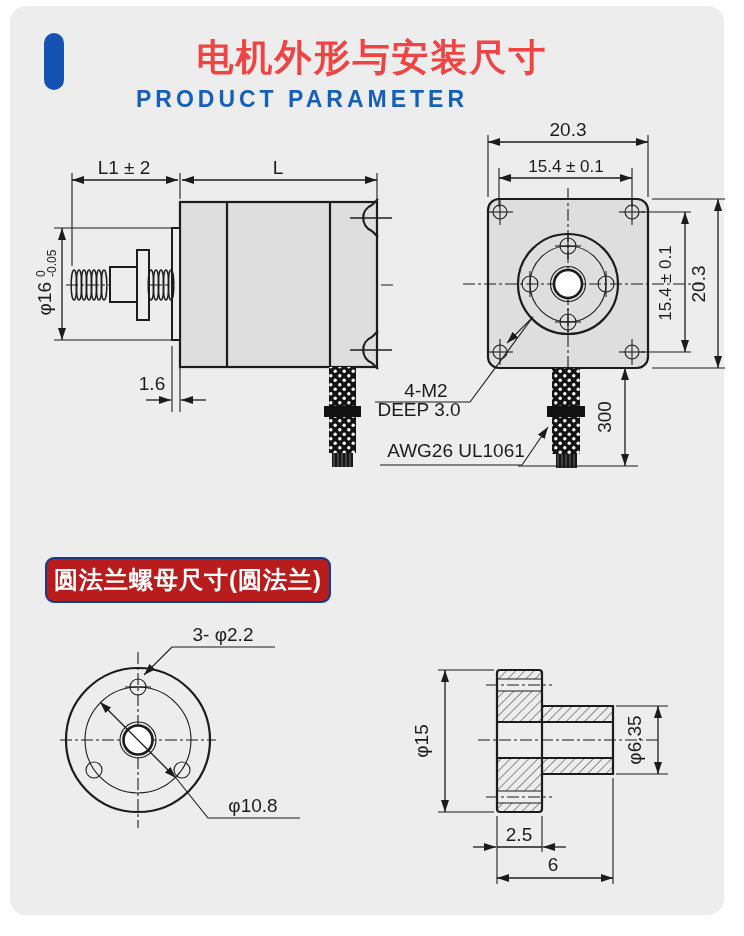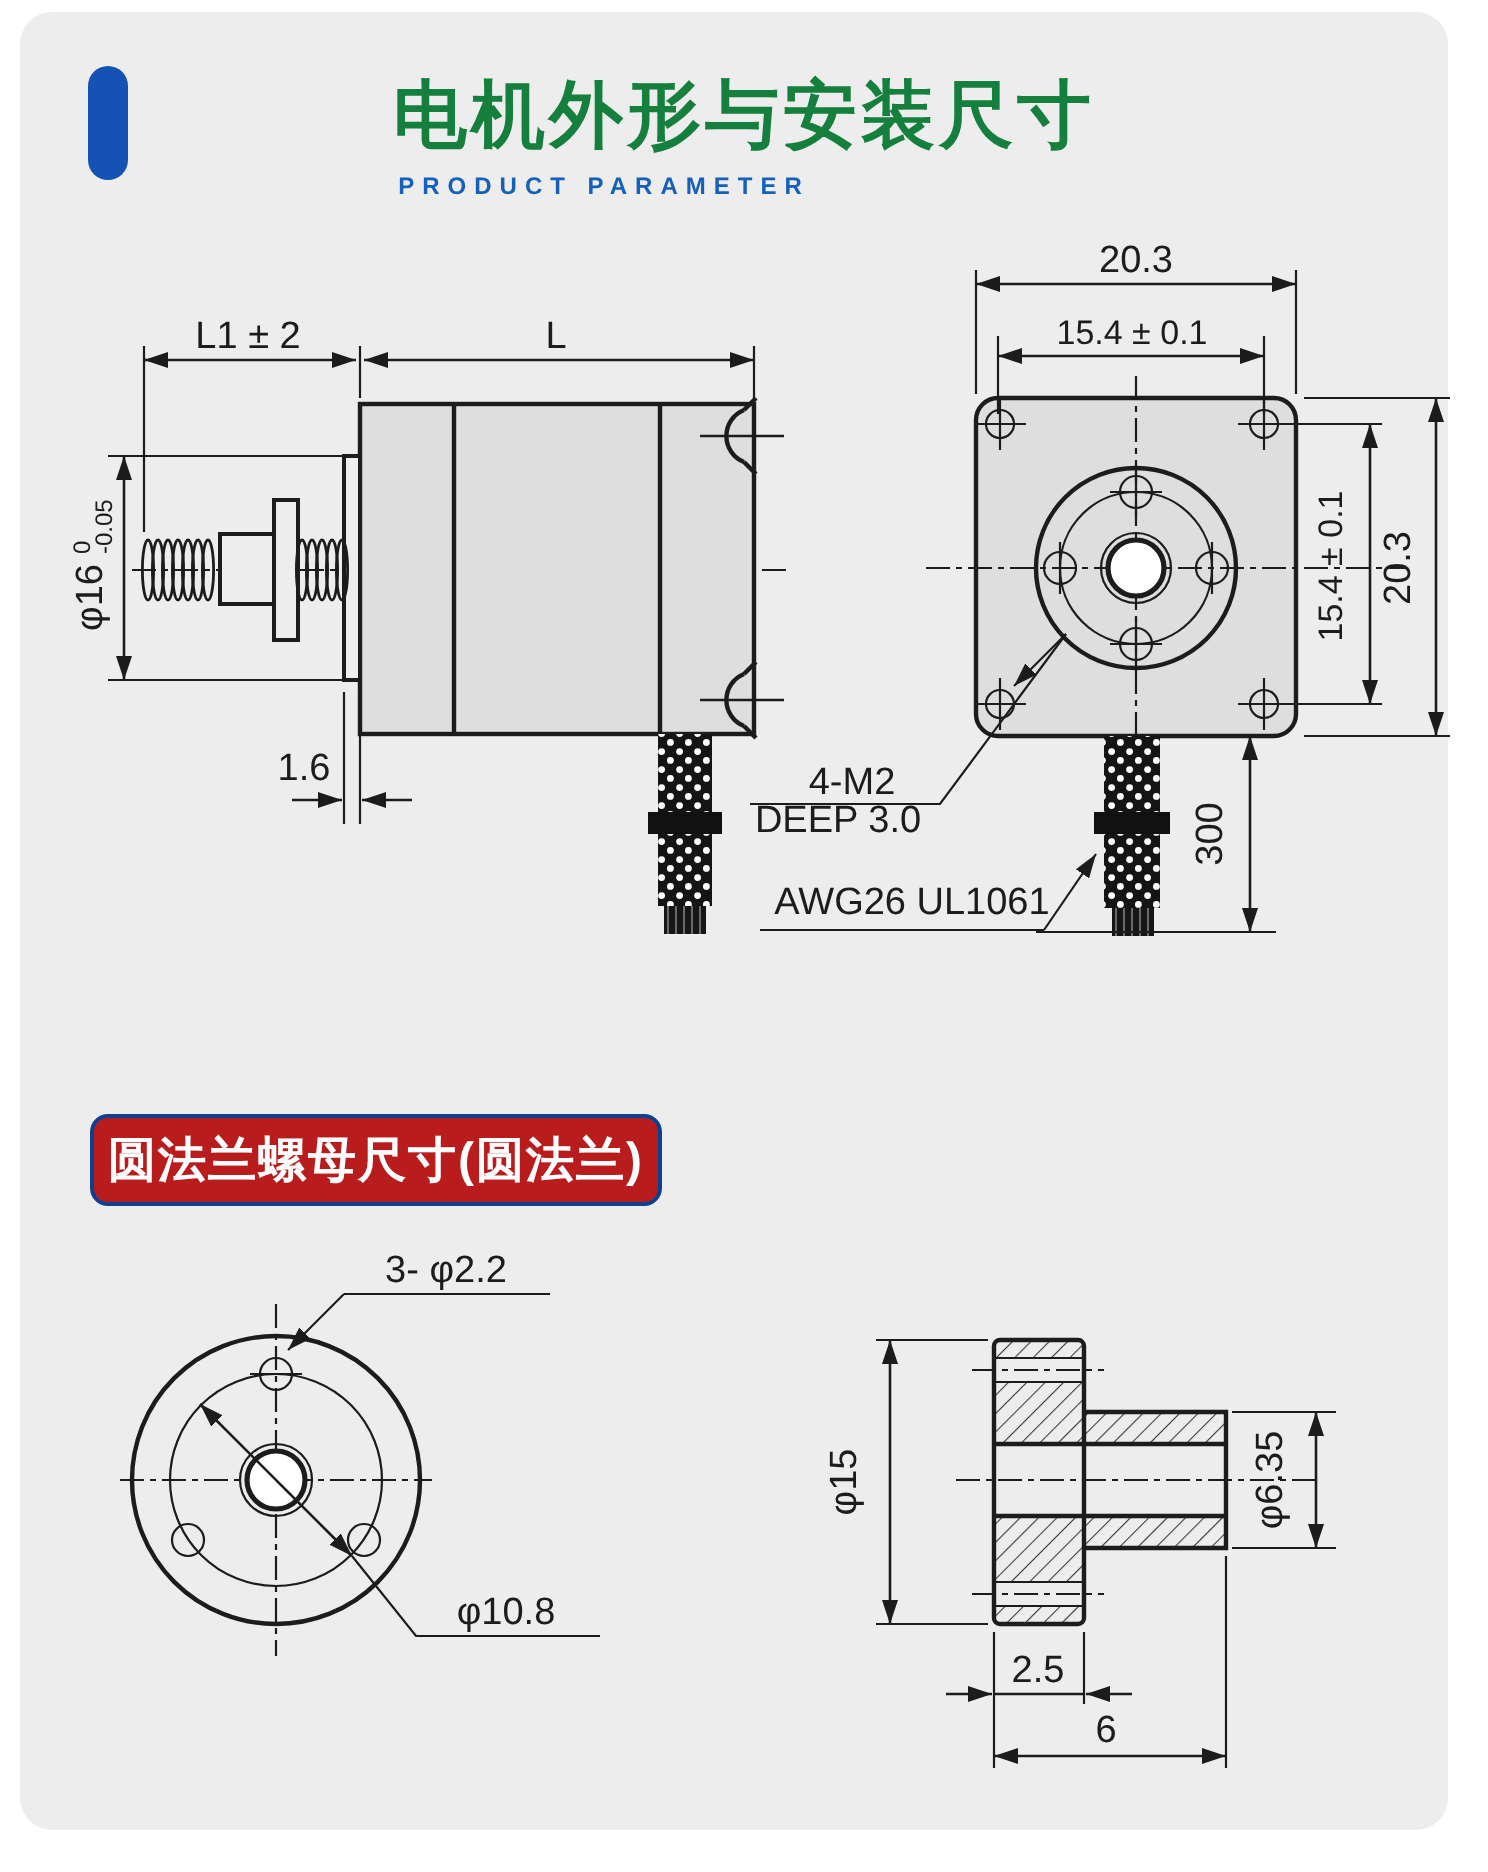--- a/index.html
+++ b/index.html
@@ -1,22 +1,22 @@
 <!DOCTYPE html>
 <html><head>
 <meta charset="utf-8">
 <style>
   html,body{margin:0;padding:0;background:#ffffff;}
   #stage{position:relative;width:744px;height:936px;background:#ffffff;overflow:hidden;
          font-family:"Liberation Sans","DejaVu Sans",sans-serif;}
   #card{position:absolute;left:10px;top:6px;width:714px;height:909px;background:#ededed;border-radius:16px;}
   #accent-bar{position:absolute;left:44px;top:33px;width:20px;height:57px;border-radius:10px;background:#1452b4;}
   #title{position:absolute;left:0;top:33px;width:744px;text-align:center;font-size:37px;font-weight:bold;
-         color:#15803d;letter-spacing:2px;}
-  #subtitle{position:absolute;left:0;top:86px;width:604px;text-align:center;font-size:12px;font-weight:bold;
+         color:#ef4444;letter-spacing:2px;}
+  #subtitle{position:absolute;left:0;top:86px;width:604px;text-align:center;font-size:23px;font-weight:bold;
          color:#1560ba;letter-spacing:4px;}
   #flange-badge{position:absolute;left:45px;top:557px;width:286px;height:46px;background:#b91c1c;
          border:2px solid #0e3f90;border-radius:9px;box-sizing:border-box;color:#ffffff;font-size:24px;
          font-weight:bold;display:flex;align-items:center;justify-content:center;letter-spacing:1px;}
   svg{position:absolute;left:0;top:0;}
   svg text{fill:#1c1c1c;font-family:"Liberation Sans","DejaVu Sans",sans-serif;}
   .dim{font-size:19px;}
   .dim-sm{font-size:17px;}
   .tol{font-size:12px;}
   .outline{fill:none;stroke:#1c1c1c;stroke-width:2.2;}

